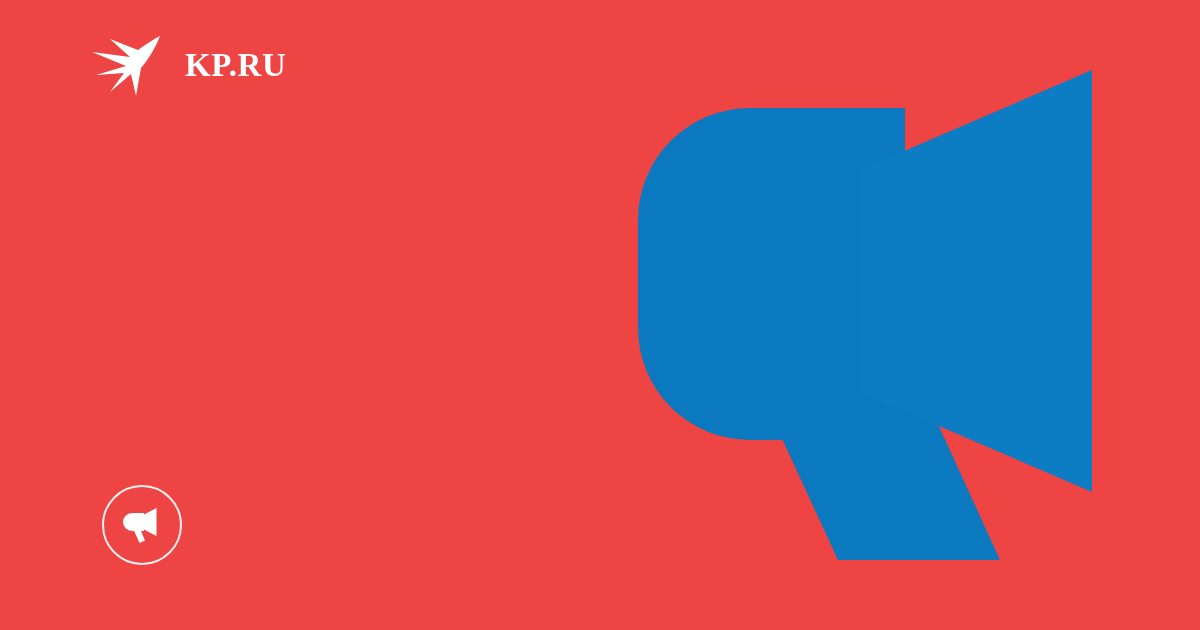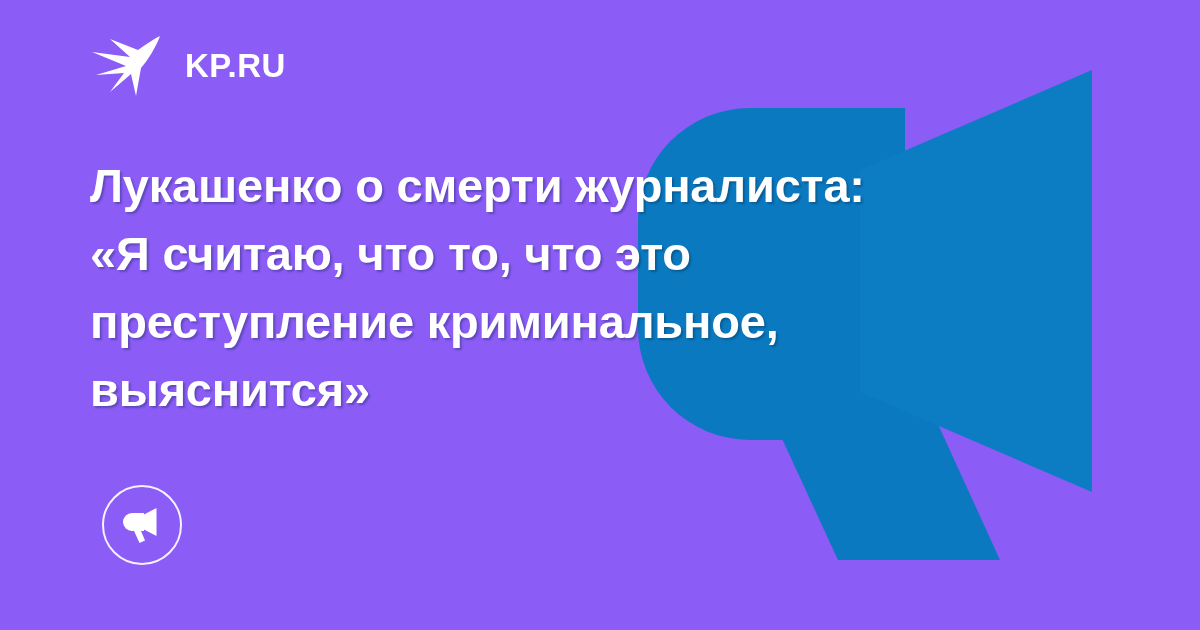--- a/index.html
+++ b/index.html
@@ -10,22 +10,23 @@
     width: 1200px;
     height: 630px;
     overflow: hidden;
     font-family: "Liberation Sans", sans-serif;
   }
 
   #card {
     position: relative;
     width: 1200px;
     height: 630px;
-    background: #8b5cf6;
+    background: #ef4444;
     overflow: hidden;
+    font-family: Liberation Serif, serif;
   }
 
   
   #watermark {
     position: absolute;
     left: 0;
     top: 0;
     width: 1200px;
     height: 630px;
     pointer-events: none;
@@ -126,26 +127,20 @@
                L 34 39
                L 20 58
                L 41 40
                L 46 62
                L 51 34
                C 58 26 66 13 70 2 Z"></path>
     </svg>
     <div id="brand-text">KP.RU</div>
   </div>
 
-  <div id="headline">
-    <span class="hl-line">Лукашенко о смерти журналиста:</span>
-    <span class="hl-line">«Я считаю, что то, что это</span>
-    <span class="hl-line">преступление криминальное,</span>
-    <span class="hl-line">выяснится»</span>
-  </div>
 
   <div id="audio-badge">
     <svg viewBox="0 0 46 46" xmlns="http://www.w3.org/2000/svg" aria-hidden="true">
 
       <path fill="#ffffff" d="M 13.5 25.5 L 19.5 23 L 26 38.5 L 20.5 41 Z"></path>
 
       <path fill="#ffffff" d="M 13 11
                L 25 11
                L 25 29
                L 13 29

